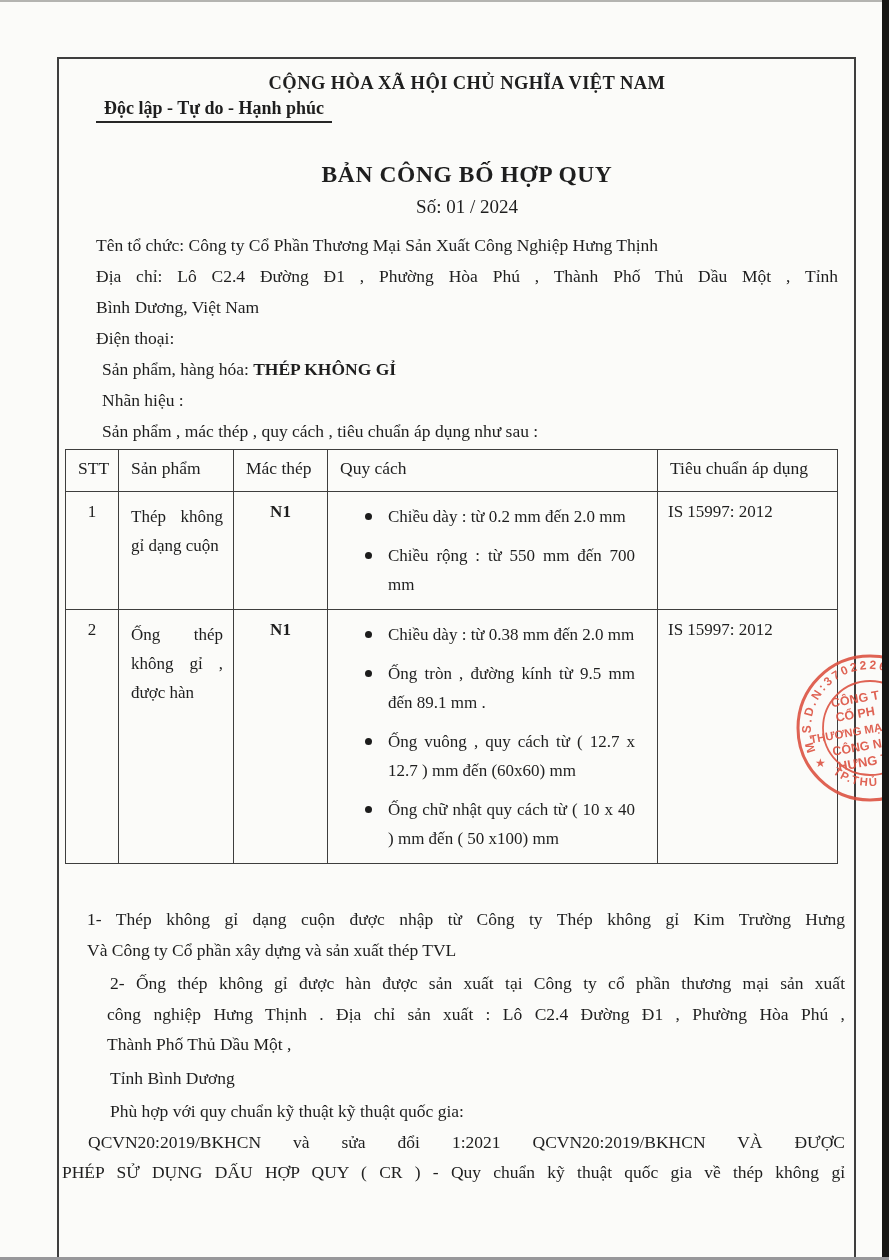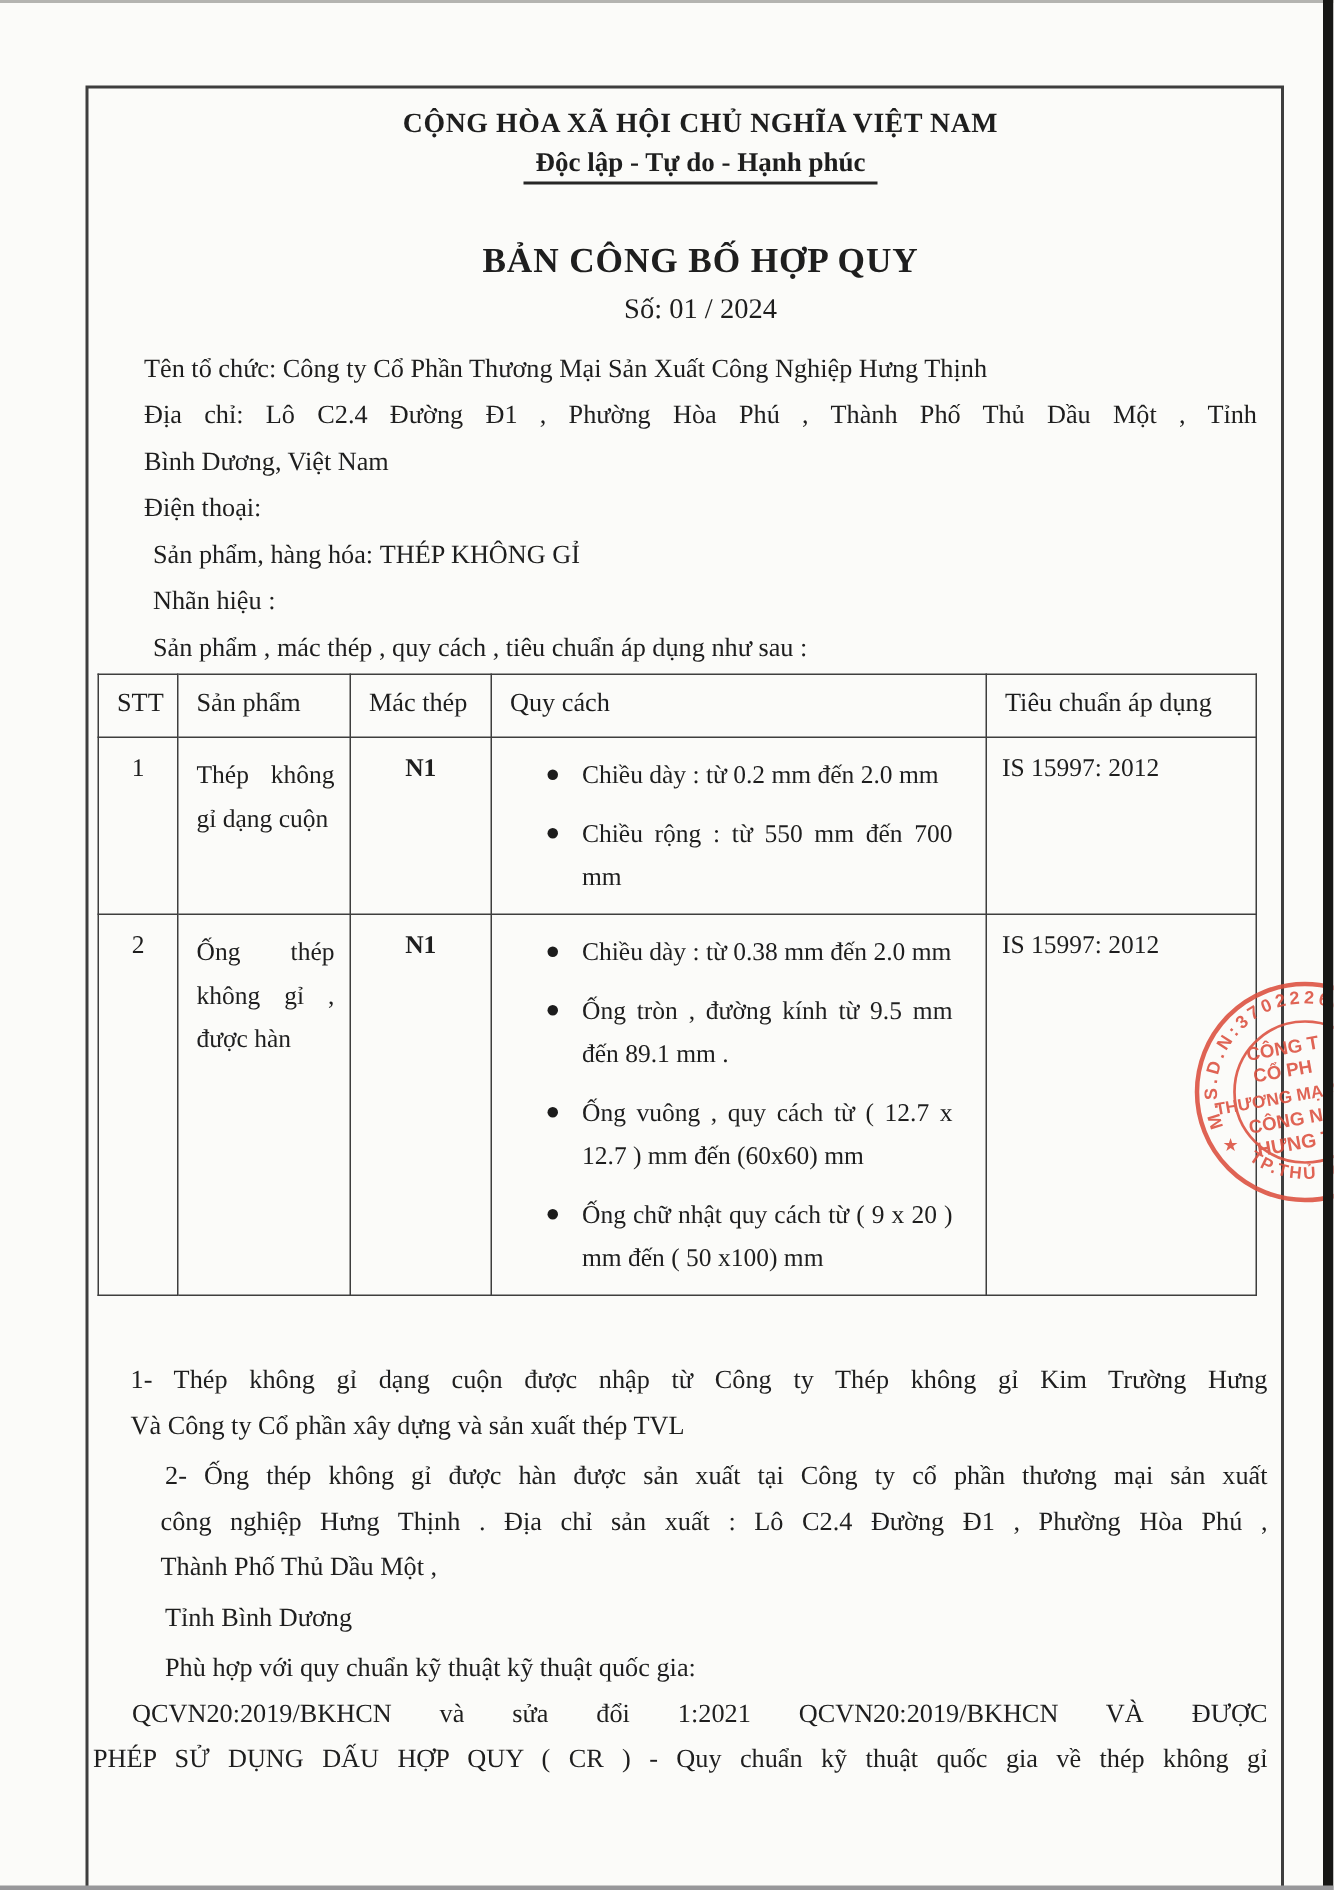--- a/index.html
+++ b/index.html
@@ -13,31 +13,31 @@
   .edge-top    { position:absolute; top:0; left:0; width:889px; height:2px; background:#8d8d8b; opacity:.65; z-index:60; }
   .edge-bottom { position:absolute; bottom:0; left:0; width:889px; height:3px; background:#97979a; z-index:60; }
 
   .frame {
     position:absolute; left:57px; top:57px; width:799px; height:1245px;
     border:2px solid #3e3e3e; box-sizing:border-box; background:transparent;
   }
   .content { position:relative; padding:14px 16px 0 37px; }
 
   .nat-line1 { text-align:center; font-weight:bold; font-size:18.5px; letter-spacing:.4px; }
-  .nat-line2-wrap { text-align:center; margin-top:4px; }
+  .nat-line2-wrap { margin-top:4px; }
   .nat-line2 { display:inline-block; font-weight:bold; font-size:18px; border-bottom:2px solid #262626; padding:0 8px 2px 8px; }
 
   .doc-title  { text-align:center; font-weight:bold; font-size:23.5px; letter-spacing:.6px; margin-top:38px; }
   .doc-number { text-align:center; font-size:19px; margin-top:8px; }
 
   .org { margin-top:12px; font-size:17.5px; line-height:31px; }
   .org-line { }
   .jline { text-align:justify; text-align-last:justify; }
   .shift1 { padding-left:6px; }
-  .bold { font-weight:normal; }
+  .bold { font-weight:bold; }
 
   table.spec-table {
     margin:2px 0 0 -31px; border-collapse:collapse; table-layout:fixed;
     width:772px; font-size:17px;
   }
   .spec-table th, .spec-table td {
     border:1.5px solid #3e3e3e; vertical-align:top; text-align:left;
     font-weight:normal; box-sizing:border-box; padding:8px 10px;
   }
   .spec-table th { height:42px; font-size:17.5px; padding:8px 12px; }
@@ -125,21 +125,21 @@
       </tr>
       <tr class="row2">
         <td class="c-stt">2</td>
         <td class="c-prod">Ống thép không gỉ , được hàn</td>
         <td class="c-grade">N1</td>
         <td class="c-specs">
           <ul class="spec-list">
             <li class="spec">Chiều dày : từ 0.38 mm đến 2.0 mm</li>
             <li class="spec">Ống tròn , đường kính từ 9.5 mm đến 89.1 mm .</li>
             <li class="spec">Ống vuông , quy cách từ ( 12.7 x 12.7 ) mm đến (60x60) mm</li>
-            <li class="spec">Ống chữ nhật quy cách từ ( 9 x 20 ) mm đến ( 50 x100) mm</li>
+            <li class="spec">Ống chữ nhật quy cách từ ( 10 x 40 ) mm đến ( 50 x100) mm</li>
           </ul>
         </td>
         <td class="c-std">IS 15997: 2012</td>
       </tr>
     </tbody>
       </table>
 
     <div class="notes">
       <div class="note-line jline">1-  Thép không gỉ dạng cuộn được nhập từ Công ty Thép không gỉ Kim Trường Hưng</div>
       <div class="note-line">Và Công ty Cổ phần xây dựng và sản xuất thép TVL</div>

